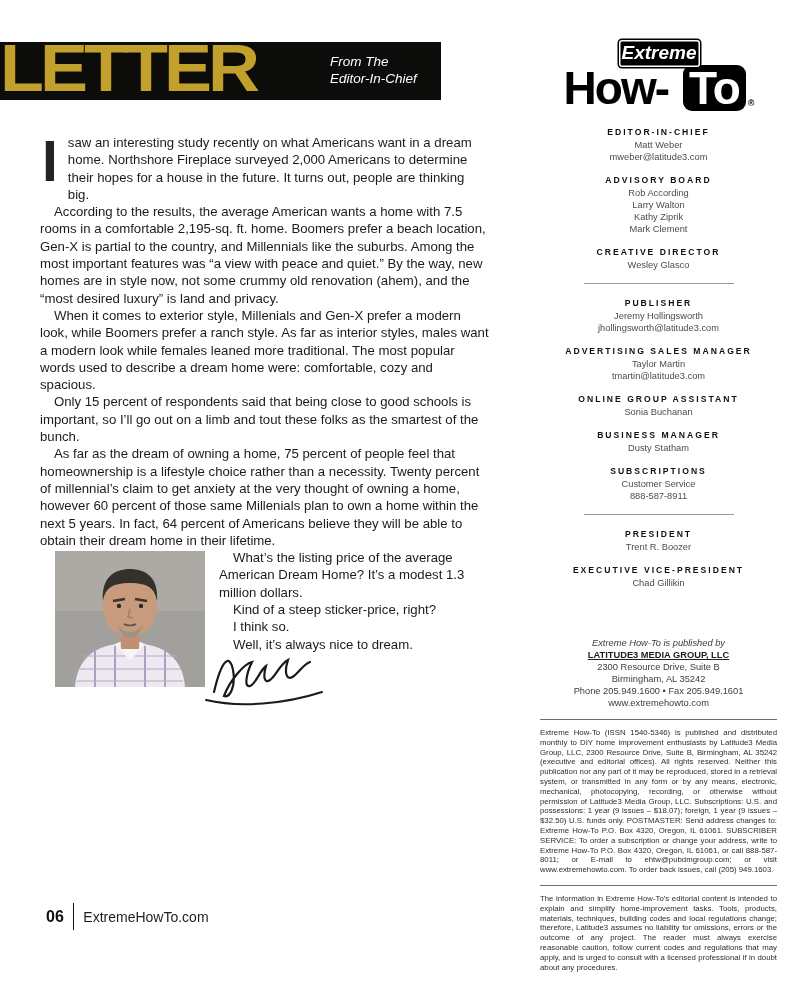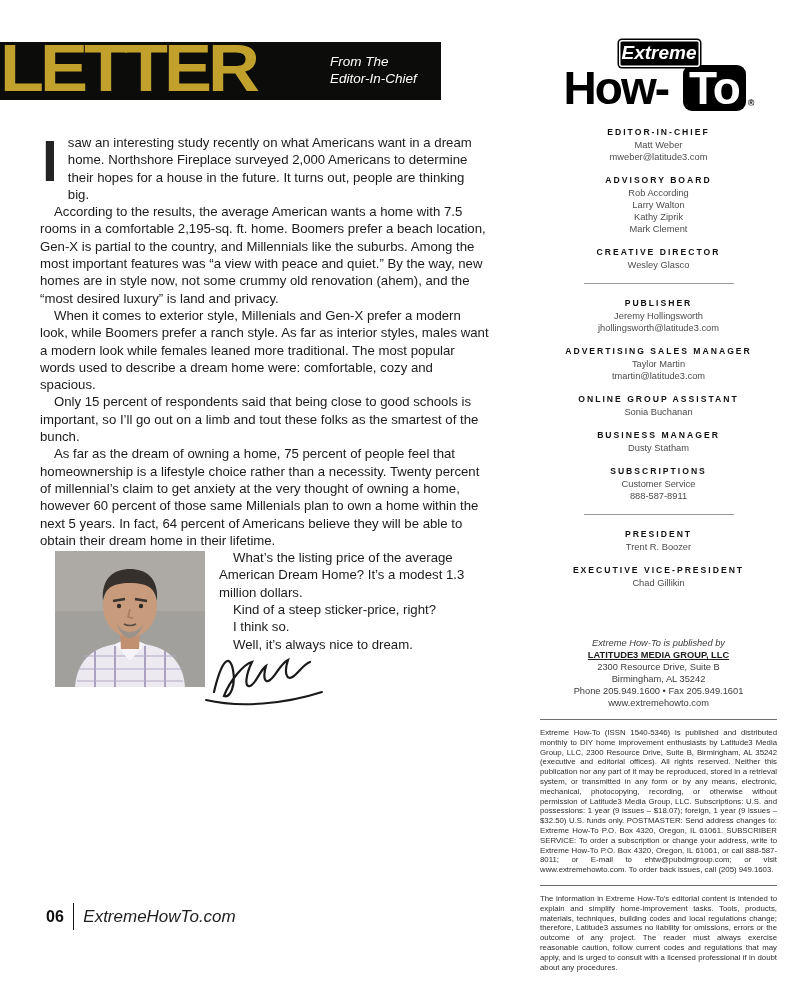--- a/index.html
+++ b/index.html
@@ -43,21 +43,21 @@
   .pub-intro { font-style:italic;margin-top:48px; }
   .pub-company { font-weight:bold; color:#1d1d1d;text-decoration:underline; }
 
   .legal-rule { border-top:1px solid #6e6e6e; margin:10px 0 8px; }
   .legal { font-size:7.8px; line-height:9.8px; text-align:justify; color:#2c2c2c; }
 
   
   .footer { position:absolute; left:22px; top:903px; display:flex; align-items:center;margin-left:24px; }
   .footer-num { font-size:16px; font-weight:900; color:#101010; }
   .footer-div { width:1.5px; height:27px; background:#101010; margin:0 9px; }
-  .footer-site { font-style:italic; font-size:17px; color:#1e1e1e; }
+  .footer-site { font-size:14px; color:#1e1e1e; }
 </style>
 </head>
 <body>
 
 <div class="page">
 
   <div class="banner">
     <div class="banner-title">LETTER</div>
     <div class="banner-sub">
       <div>From The</div>

